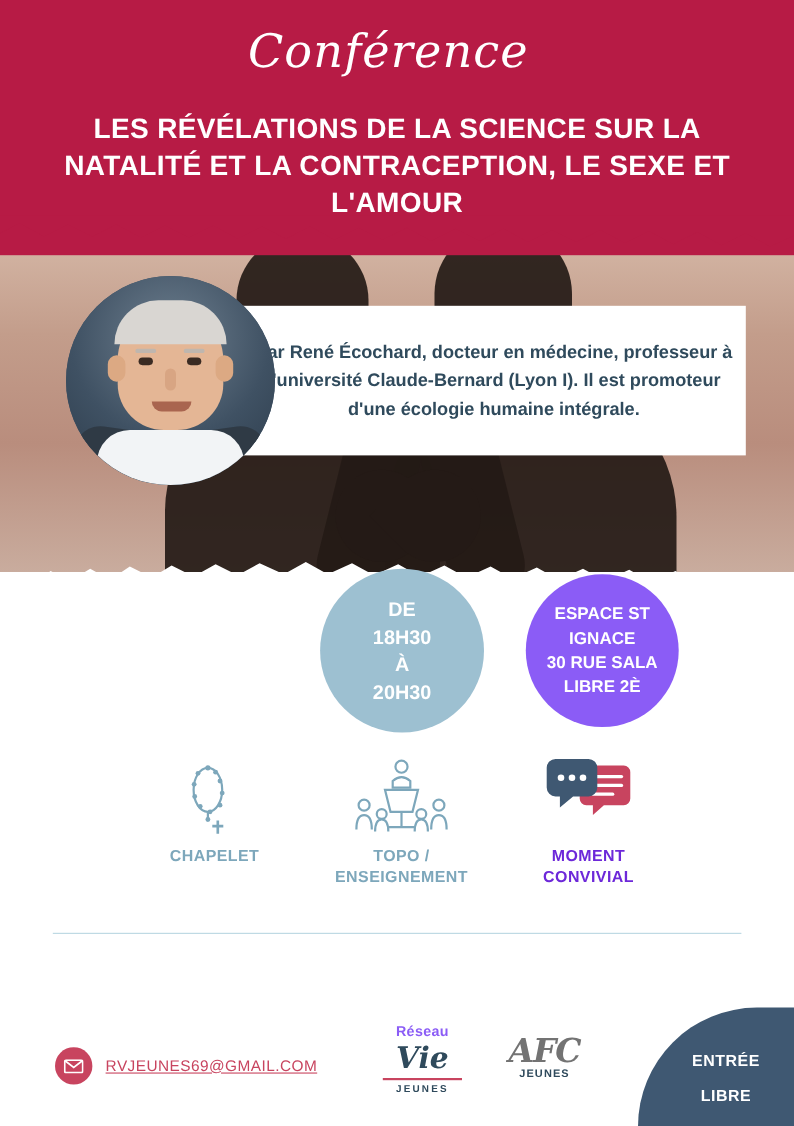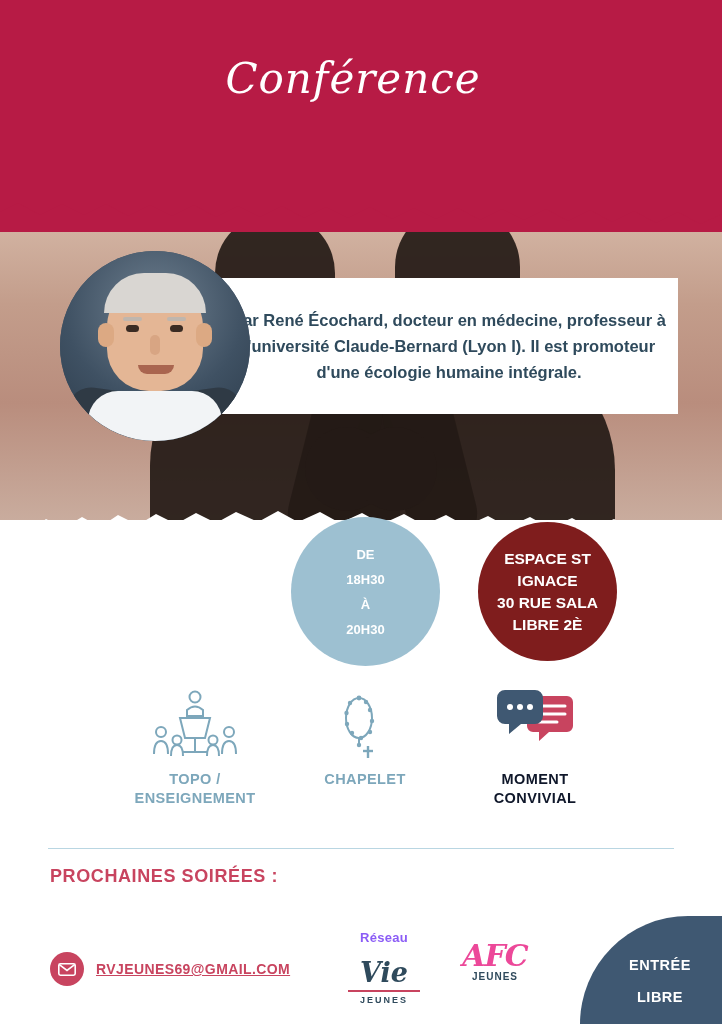--- a/index.html
+++ b/index.html
@@ -30,21 +30,20 @@
   }
   .conf-script {
     position: absolute; top: 22px; left: 0; width: 706px;
     text-align: center;
     color: #ffffff;
     font-family: "DejaVu Serif", serif;
     font-style: italic;
     font-size: 42px;
     letter-spacing: 1px;
     z-index: 7;
-    margin-top: 32px;
   }
   .conf-title {
     position: absolute; top: 100px; left: 50px; width: 622px;
     text-align: center;
     color: #ffffff;
     font-weight: bold;
     font-size: 25.5px;
     line-height: 34px;
     letter-spacing: 0.3px;
     z-index: 7;
@@ -189,25 +188,25 @@
     z-index: 10;
   }
   .circle-date {
     left: 113px; top: 522px; width: 139px; height: 139px;
     background: #c8445f;
     font-size: 17px; line-height: 25px;
   }
   .circle-time {
     left: 291px; top: 517px; width: 149px; height: 149px;
     background: #9dc0d1;
-    font-size: 13px; line-height: 25px;
+    font-size: 18px; line-height: 25px;
   }
   .circle-place {
     left: 478px; top: 522px; width: 139px; height: 139px;
-    background: #7f1d1d;
+    background: #8b5cf6;
     font-size: 15.5px; line-height: 22px; align-items: center;
   }
 
   
   .activities {
     position: absolute; left: 120px; top: 688px;
     width: 490px; height: 130px;
     display: flex; justify-content: space-between;
     z-index: 10;
   }
@@ -218,21 +217,21 @@
   .activity .glyph { height: 72px; display: flex; align-items: flex-end; justify-content: center; }
   .activity .cap {
     margin-top: 10px;
     text-align: center;
     color: #7da7bb;
     font-weight: bold;
     font-size: 14.5px;
     line-height: 19px;
     letter-spacing: .4px;
   }
-  .activity.convivial .cap { color: #0f172a; }
+  .activity.convivial .cap { color: #6d28d9; }
 
   
   .divider {
     position: absolute; left: 48px; top: 848px;
     width: 626px; height: 1px;
     background: #b9d6e2;
     z-index: 10;
   }
 
   
@@ -261,35 +260,35 @@
   }
   .mail-badge {
     width: 34px; height: 34px; border-radius: 50%;
     background: #c8445f;
     display: flex; align-items: center; justify-content: center;
     margin-right: 12px;
   }
   .mail-badge svg { display: block; }
   .email-text {
     color: #c8445f;
-    font-weight: bold;
+    font-weight: normal;
     font-size: 14px;
     letter-spacing: .4px;
     text-decoration: underline;
   }
 
   
   .logo-rvj {
     position: absolute; left: 337px; top: 930px;
     width: 94px; height: 82px;
     z-index: 10;
   }
   .logo-rvj .top { text-align: center; color:#8b5cf6; font-weight: bold; font-size: 13px; letter-spacing:.3px;}
   .logo-rvj .vie {
-    margin-top: 12px;
+    margin-top: 2px;
     text-align: center;
     color: #2f4a5c;
     font-family: "DejaVu Serif", serif;
     font-style: italic;
     font-weight: bold;
     font-size: 27px;
   }
   .logo-rvj .rule { width: 72px; height: 2px; background:#c8445f; margin: 2px auto 0; }
   .logo-rvj .jeunes { text-align:center; color:#2f4a5c; font-size: 9px; font-weight:bold; letter-spacing:2px; margin-top:3px;}
 
@@ -297,21 +296,21 @@
     position: absolute; left: 452px; top: 938px;
     width: 86px; height: 66px;
     z-index: 10;
   }
   .logo-afc .afc {
     text-align: center;
     font-family: "DejaVu Serif", serif;
     font-style: italic;
     font-weight: bold;
     font-size: 30px;
-    color: #ec4899;
+    color: #737373;
     letter-spacing: -1px;
   }
   .logo-afc .jeunes {
     text-align: center;
     font-size: 10px;
     font-weight: bold;
     color: #2f4a5c;
     letter-spacing: 1px;
     margin-top: -2px;
   }
@@ -360,20 +359,21 @@
     <path fill="#ffffff" opacity=".85" d="M0,44 L28,38 L58,47 L90,38 L122,48 L154,39 L188,49 L220,40 L254,50 L286,41 L320,51 L352,42 L386,52 L418,43 L452,53 L484,44 L518,54 L550,45 L584,55 L616,46 L650,56 L682,47 L722,55 L722,62 L0,62 Z"></path>
   </svg>
 
   <div class="lower"></div>
 
   <div class="header"></div>
   <svg class="header-torn" viewBox="0 0 722 44" preserveAspectRatio="none">
     <path fill="#b71b45" d="M0,0 L722,0 L722,18 L700,28 L678,16 L656,27 L634,15 L612,26 L590,14 L568,25 L546,13 L524,24 L502,13 L480,24 L458,12 L436,23 L414,12 L392,23 L370,11 L348,22 L326,11 L304,22 L282,10 L260,21 L238,10 L216,21 L194,9 L172,20 L150,9 L128,20 L106,8 L84,19 L62,8 L40,19 L18,7 L0,16 Z"></path>
   </svg>
   <div class="conf-script">Conférence</div>
+  <div class="conf-title">LES RÉVÉLATIONS DE LA SCIENCE SUR LA NATALITÉ ET LA CONTRACEPTION, LE SEXE ET L'AMOUR</div>
 
   <div class="speaker-box">
     <div class="speaker-text">Par René Écochard, docteur en médecine, professeur à l'université Claude-Bernard (Lyon I). Il est promoteur d'une écologie humaine intégrale.</div>
   </div>
   <div class="avatar">
     <div class="bg"></div>
     <div class="jacket-l"></div>
     <div class="jacket-r"></div>
     <div class="shirt"></div>
     <div class="face"></div>
@@ -399,43 +399,20 @@
   <div class="circle circle-place">
     <div>
       <div>ESPACE ST</div>
       <div>IGNACE</div>
       <div>30 RUE SALA</div>
       <div>LIBRE 2È</div>
     </div>
   </div>
 
   <div class="activities">
-
-    <div class="activity">
-      <div class="glyph">
-        <svg width="96" height="72" viewBox="0 0 96 72">
-          <g fill="none" stroke="#7da7bb" stroke-width="2">
-            <circle cx="48" cy="9" r="5.5"></circle>
-            <path d="M40 22 q8 -7 16 0 l0 6 l-16 0 Z"></path>
-            <path d="M33 30 L63 30 L58 50 L38 50 Z"></path>
-            <path d="M48 50 L48 64"></path>
-            <path d="M36 64 L60 64"></path>
-            <circle cx="14" cy="44" r="5"></circle>
-            <path d="M7 66 q0 -13 7 -13 q7 0 7 13"></path>
-            <circle cx="30" cy="52" r="4.5"></circle>
-            <path d="M24 68 q0 -11 6 -11 q6 0 6 11"></path>
-            <circle cx="66" cy="52" r="4.5"></circle>
-            <path d="M60 68 q0 -11 6 -11 q6 0 6 11"></path>
-            <circle cx="82" cy="44" r="5"></circle>
-            <path d="M75 66 q0 -13 7 -13 q7 0 7 13"></path>
-          </g>
-        </svg>
-      </div>
-      <div class="cap">TOPO / ENSEIGNEMENT</div>
-    </div>
 
     <div class="activity">
       <div class="glyph">
         <svg width="56" height="72" viewBox="0 0 56 72">
           <g fill="none" stroke="#7da7bb" stroke-width="2">
             <ellipse cx="22" cy="30" rx="13" ry="20"></ellipse>
             <path d="M22 50 L22 58"></path>
           </g>
           <g fill="#7da7bb">
             <circle cx="22" cy="10" r="2.4"></circle>
@@ -452,20 +429,43 @@
           </g>
           <g stroke="#7da7bb" stroke-width="2.4" fill="none">
             <path d="M31 58 L31 70"></path>
             <path d="M26 63 L36 63"></path>
           </g>
         </svg>
       </div>
       <div class="cap">CHAPELET</div>
     </div>
 
+    <div class="activity">
+      <div class="glyph">
+        <svg width="96" height="72" viewBox="0 0 96 72">
+          <g fill="none" stroke="#7da7bb" stroke-width="2">
+            <circle cx="48" cy="9" r="5.5"></circle>
+            <path d="M40 22 q8 -7 16 0 l0 6 l-16 0 Z"></path>
+            <path d="M33 30 L63 30 L58 50 L38 50 Z"></path>
+            <path d="M48 50 L48 64"></path>
+            <path d="M36 64 L60 64"></path>
+            <circle cx="14" cy="44" r="5"></circle>
+            <path d="M7 66 q0 -13 7 -13 q7 0 7 13"></path>
+            <circle cx="30" cy="52" r="4.5"></circle>
+            <path d="M24 68 q0 -11 6 -11 q6 0 6 11"></path>
+            <circle cx="66" cy="52" r="4.5"></circle>
+            <path d="M60 68 q0 -11 6 -11 q6 0 6 11"></path>
+            <circle cx="82" cy="44" r="5"></circle>
+            <path d="M75 66 q0 -13 7 -13 q7 0 7 13"></path>
+          </g>
+        </svg>
+      </div>
+      <div class="cap">TOPO / ENSEIGNEMENT</div>
+    </div>
+
     <div class="activity convivial">
       <div class="glyph">
         <svg width="84" height="72" viewBox="0 0 84 72">
           <path d="M40 8 h34 a6 6 0 0 1 6 6 v24 a6 6 0 0 1 -6 6 h-18 l-10 9 v-9 h-6 a6 6 0 0 1 -6 -6 v-24 a6 6 0 0 1 6 -6 Z" fill="#c8445f"></path>
           <g stroke="#ffffff" stroke-width="3" stroke-linecap="round">
             <path d="M46 18 H72"></path>
             <path d="M46 26 H72"></path>
             <path d="M46 34 H64"></path>
           </g>
           <path d="M12 2 h30 a8 8 0 0 1 8 8 v18 a8 8 0 0 1 -8 8 h-14 l-12 10 v-10 h-4 a8 8 0 0 1 -8 -8 v-18 a8 8 0 0 1 8 -8 Z" fill="#3f5872"></path>
@@ -475,21 +475,20 @@
             <circle cx="37" cy="19" r="3"></circle>
           </g>
         </svg>
       </div>
       <div class="cap">MOMENT CONVIVIAL</div>
     </div>
   </div>
 
   <div class="divider"></div>
 
-  <div class="next-title">PROCHAINES SOIRÉES :</div>
 
   <div class="email-row">
     <div class="mail-badge">
       <svg width="18" height="13" viewBox="0 0 18 13">
         <rect x="0.8" y="0.8" width="16.4" height="11.4" rx="1.6" fill="none" stroke="#ffffff" stroke-width="1.6"></rect>
         <path d="M1.4 1.6 L9 7.4 L16.6 1.6" fill="none" stroke="#ffffff" stroke-width="1.6"></path>
       </svg>
     </div>
     <div class="email-text">RVJEUNES69@GMAIL.COM</div>
   </div>

